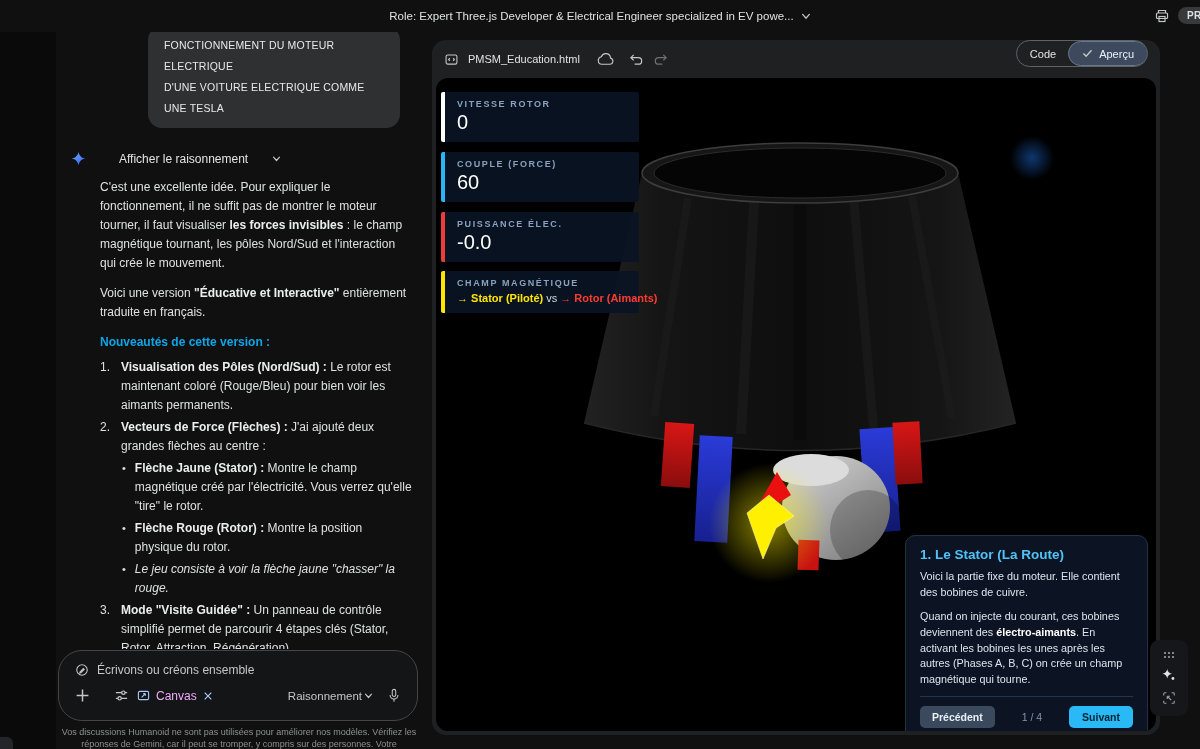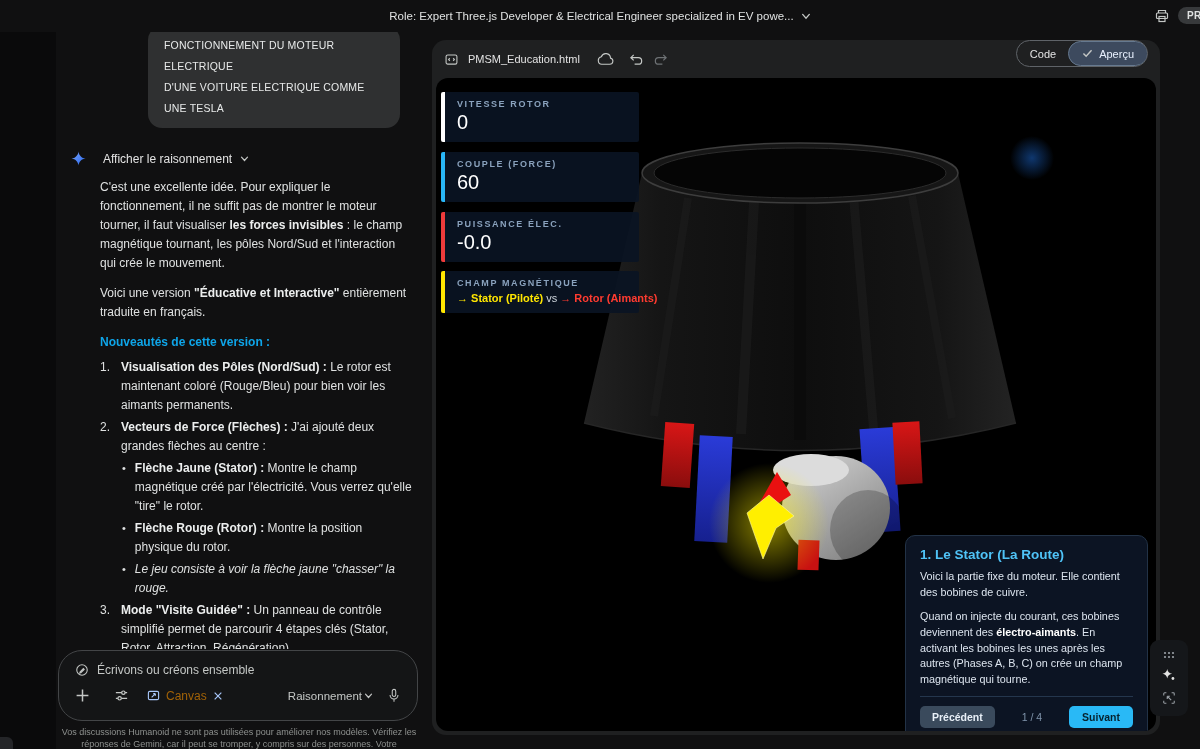--- a/index.html
+++ b/index.html
@@ -21,40 +21,40 @@
   .icon{color:#c4c7c5;display:inline-flex;align-items:center;justify-content:center;}
 
   
   .side-strip{position:absolute;left:0;top:0;width:56px;height:749px;background:#0a0a0b;}
   .corner-box{position:absolute;left:0;top:737px;width:13px;height:12px;background:#242528;border-radius:0 6px 0 0;}
 
   
   .chat{position:absolute;left:56px;top:32px;width:376px;height:617px;padding:0 20px 0 44px;overflow:hidden;}
   .bubble{margin:-6px 12px 0 auto;max-width:252px;background:#2f3031;border-radius:14px;padding:9px 16px;
     font-size:10.5px;line-height:21px;color:#e8eaea;letter-spacing:.2px;position:relative;z-index:1;}
-  .reason-row{margin-top:22px;display:flex;align-items:center;gap:8px;font-size:12px;color:#e3e3e3;}
+  .reason-row{margin-top:22px;display:flex;align-items:center;gap:24px;font-size:12px;color:#e3e3e3;}
   .reason-row .spark{margin-left:-30px;margin-right:8px;}
   .msg{font-size:12px;line-height:19px;color:#dfe1e1;}
   .msg p{margin-top:11px;}
   .msg b{font-weight:bold;color:#eceeee;}
   .msg .hdr{margin-top:11px;font-weight:bold;color:#0ea5e9;}
   .olist{margin-top:6px;}
   .olist .oitem{display:flex;gap:5px;margin-top:3px;}
   .olist .num{min-width:16px;text-align:left;}
   .sublist{margin:3px 0 3px 22px;}
   .subitem{display:flex;gap:9px;margin-top:3px;}
   .subitem .dot{font-size:11px;line-height:19px;}
   .subitem i{font-style:italic;}
 
   
   .composer{position:absolute;left:58px;top:650px;width:360px;height:71px;border:1px solid #434547;
     border-radius:24px;background:#141516;z-index:20;padding:12px 16px 10px;}
   .composer .row1{display:flex;align-items:center;gap:8px;font-size:12px;color:#c4c7c5;}
   .composer .row2{margin-top:11px;display:flex;align-items:center;}
-  .chip{display:flex;align-items:center;gap:6px;color:#a16207;font-size:12px;margin-left:18px;}
+  .chip{display:flex;align-items:center;gap:6px;color:#f0abfc;font-size:12px;margin-left:8px;}
   .row2-right{margin-left:auto;display:flex;align-items:center;gap:14px;color:#c4c7c5;font-size:11.5px;}
   .disclaimer{position:absolute;left:56px;top:727px;width:366px;text-align:center;font-size:9px;
     line-height:11.5px;color:#8e918f;z-index:10;}
 
   
   .panel{position:absolute;left:432px;top:40px;width:728px;height:695px;background:#1f2021;border-radius:14px;}
   .panel-hdr{height:38px;display:flex;align-items:center;padding:0 12px;gap:9px;}
   .panel-hdr .fname{font-size:11px;color:#e3e3e3;}
   .hdr-right{margin-left:auto;display:flex;align-items:center;gap:12px;flex-direction:column;}
   .toggle{display:flex;align-items:center;border:1px solid #5f6368;border-radius:15px;height:27px;overflow:hidden;}

